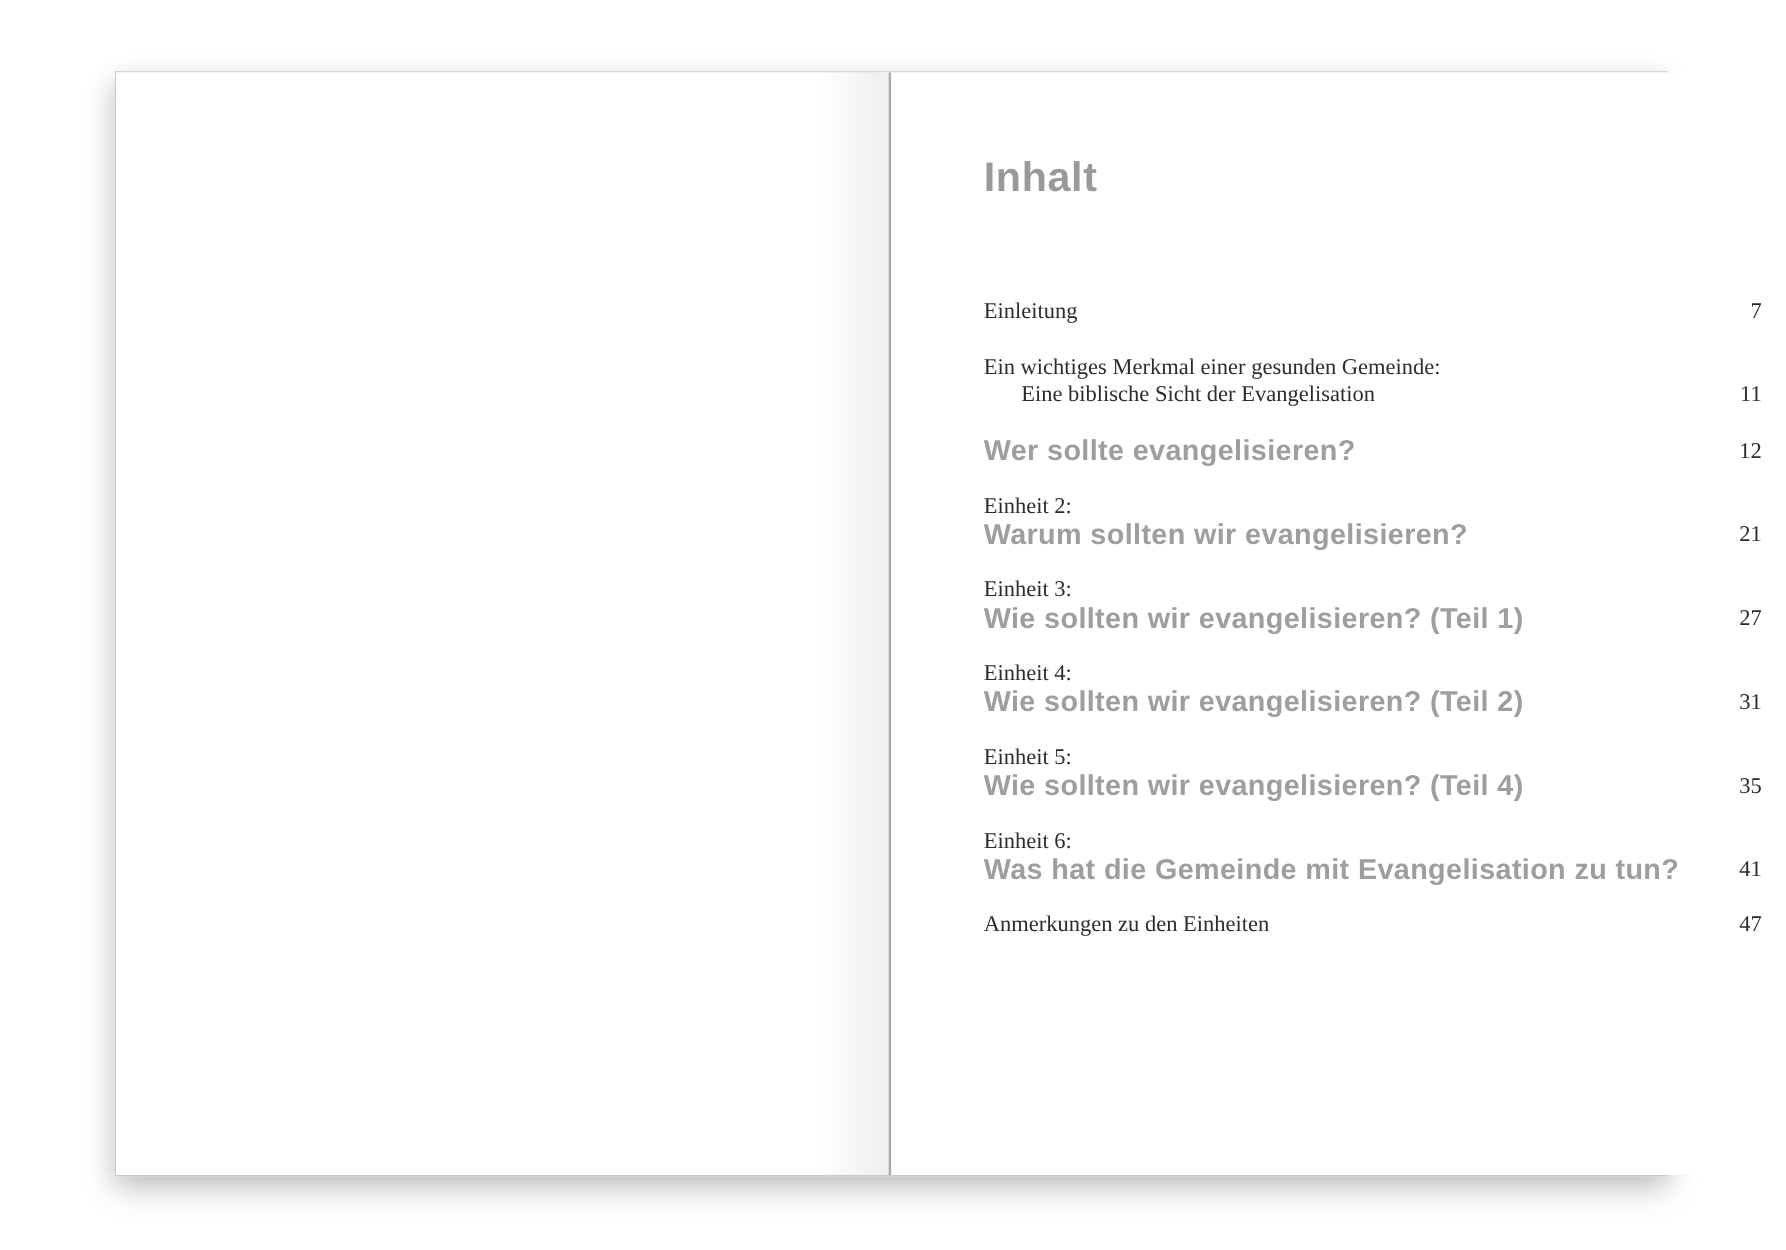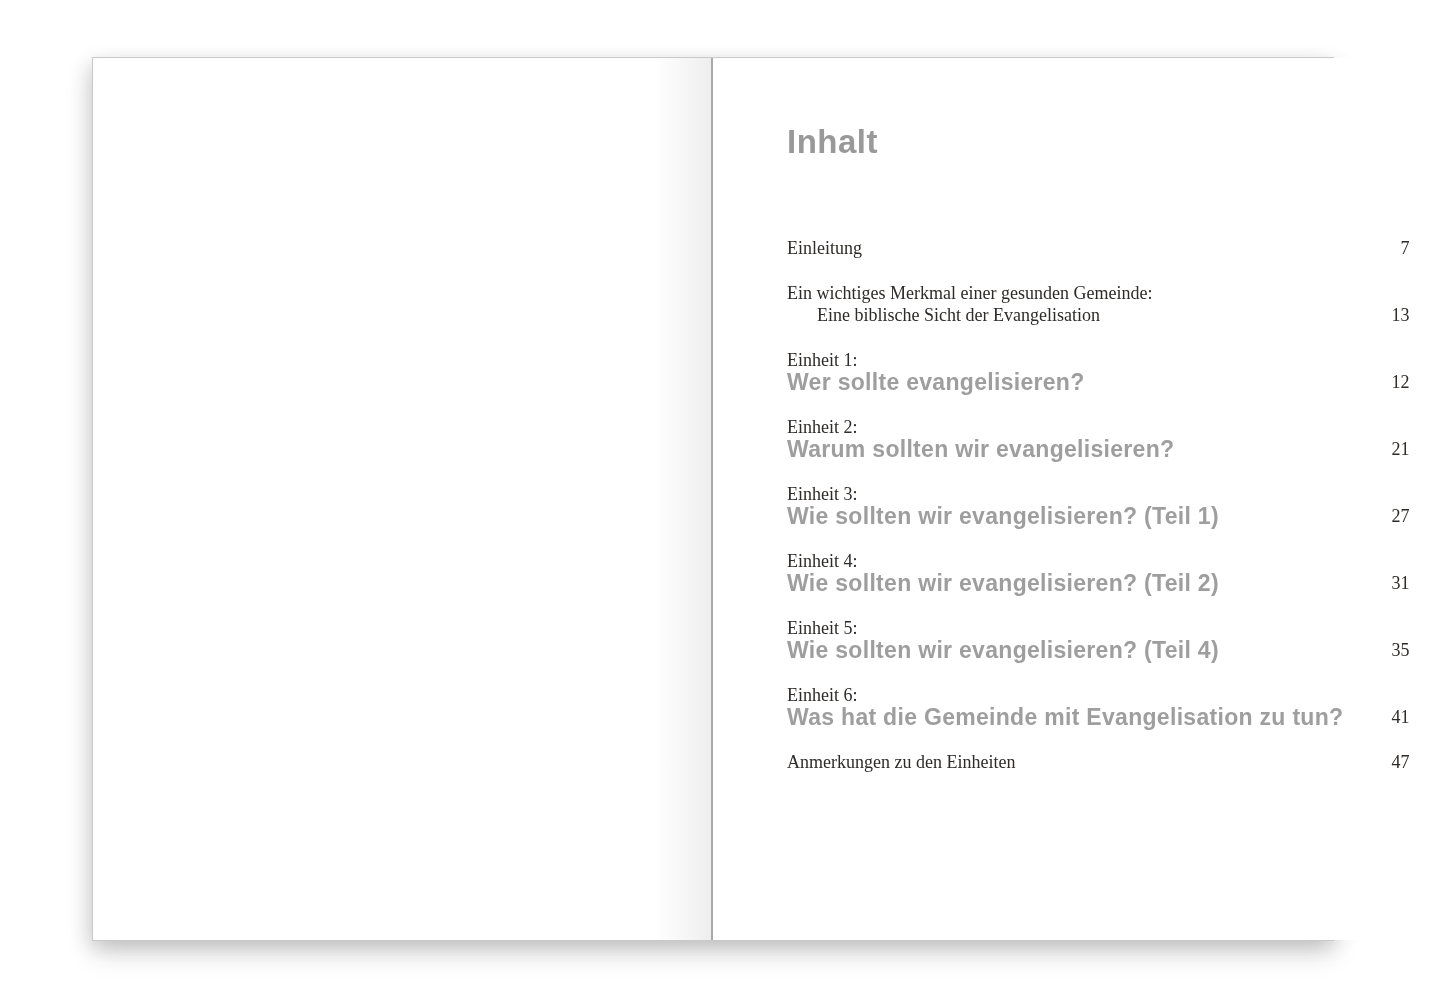--- a/index.html
+++ b/index.html
@@ -107,26 +107,25 @@
             <div class="line serif">Einleitung</div>
           </div>
           <div class="page-num">7</div>
         </div>
 
         <div class="entry">
           <div class="entry-lines">
             <div class="line serif">Ein wichtiges Merkmal einer gesunden Gemeinde:</div>
             <div class="line serif indent">Eine biblische Sicht der Evangelisation</div>
           </div>
-          <div class="page-num">13</div>
+          <div class="page-num">11</div>
         </div>
 
         <div class="entry">
           <div class="entry-lines">
-            <div class="line serif">Einheit 1:</div>
             <div class="line subtitle">Wer sollte evangelisieren?</div>
           </div>
           <div class="page-num">12</div>
         </div>
 
         <div class="entry">
           <div class="entry-lines">
             <div class="line serif">Einheit 2:</div>
             <div class="line subtitle">Warum sollten wir evangelisieren?</div>
           </div>

